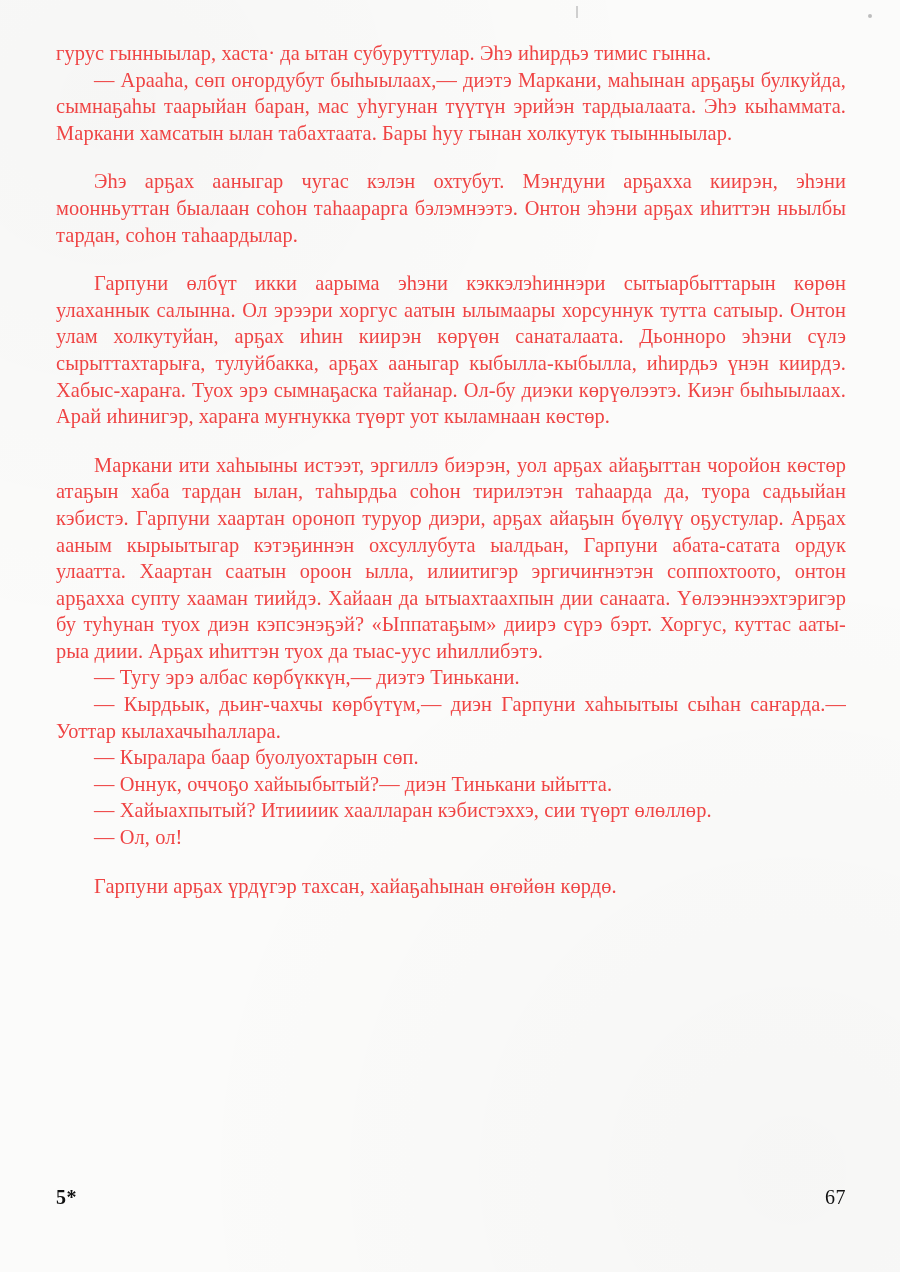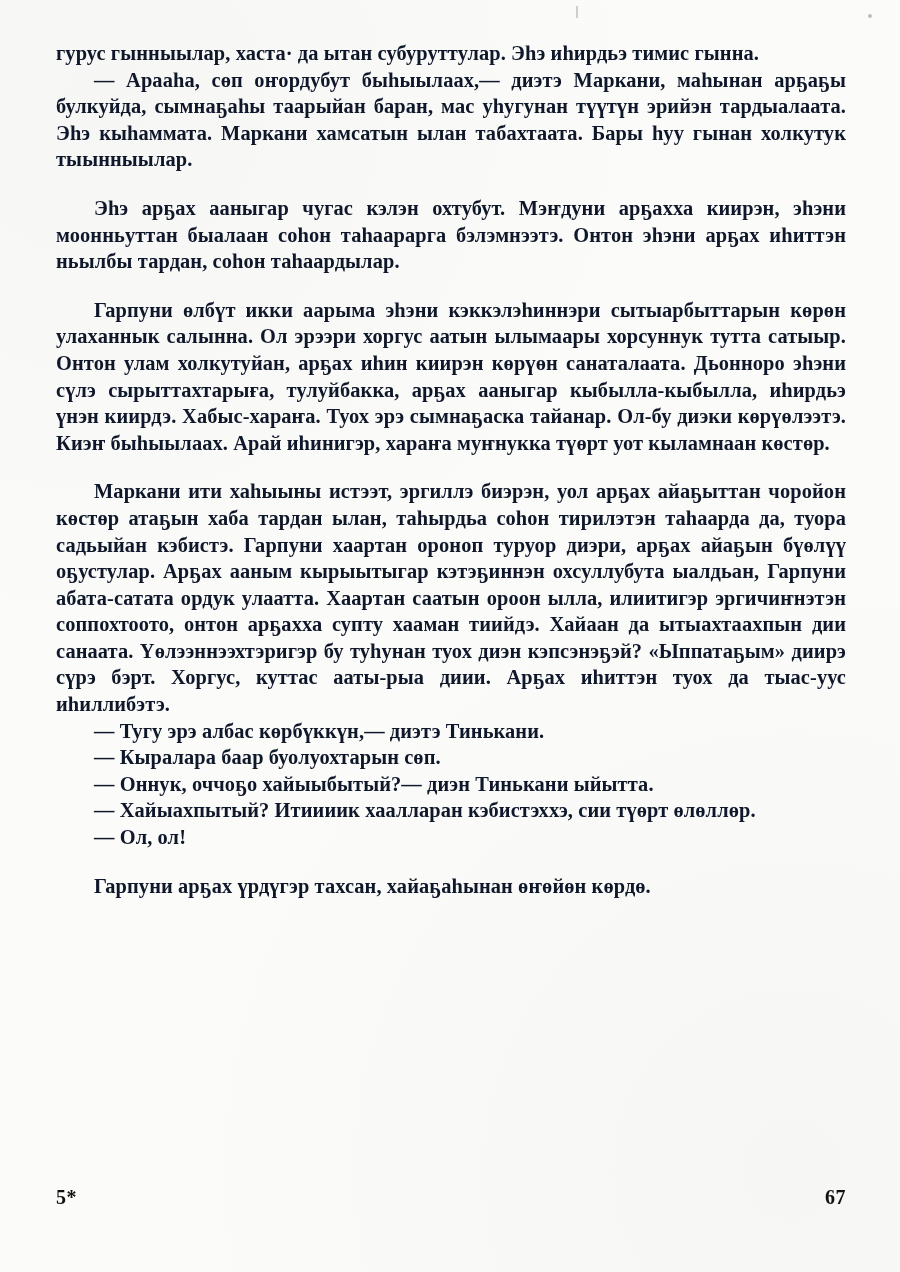--- a/index.html
+++ b/index.html
@@ -37,22 +37,22 @@
     top: 40px;
     width: 790px;
   }
   .para {
     margin: 0;
     font-size: 20.4px;
     line-height: 26.6px;
     text-align: justify;
     text-justify: inter-word;
     letter-spacing: 0.1px;
-    color: #0f172a;
-    font-weight: 700;
+    color: #ef4444;
+    font-weight: 400;
   }
   .para.indent {
     text-indent: 38px;
     margin-top: 22px;
   }
   .para.dash {
     text-indent: 38px;
   }
   .footer {
     position: absolute;
@@ -63,21 +63,21 @@
     justify-content: space-between;
     align-items: baseline;
     font-size: 20px;
     color: #111;
   }
   .footer-left {
     font-weight: 700;
     letter-spacing: 0.5px;
   }
   .footer-right {
-    font-weight: 700;
+    font-weight: 400;
     letter-spacing: 0.5px;
   }
   .edge-mark {
     position: absolute;
     background: #cfcfcf;
   }
   .mark-top {
     left: 576px;
     top: 6px;
     width: 2px;
@@ -100,20 +100,21 @@
   <div class="edge-mark mark-top"></div>
   <div class="edge-mark mark-dot"></div>
 
   <div class="text-column">
     <p class="para">гурус гынныылар, хаста· да ытан субуруттулар. Эһэ иһирдьэ тимис гынна.</p>
     <p class="para dash">— Арааһа, сөп оҥордубут быһыылаах,— диэтэ Маркани, маһынан арҕаҕы булкуйда, сымнаҕаһы таарыйан баран, мас уһугунан түүтүн эрийэн тардыалаата. Эһэ кыһаммата. Маркани хамсатын ылан табахтаата. Бары һуу гынан холкутук тыынныылар.</p>
     <p class="para indent">Эһэ арҕах ааныгар чугас кэлэн охтубут. Мэҥдуни арҕахха киирэн, эһэни моонньуттан быалаан соһон таһаарарга бэлэмнээтэ. Онтон эһэни арҕах иһиттэн ньылбы тардан, соһон таһаардылар.</p>
     <p class="para indent">Гарпуни өлбүт икки аарыма эһэни кэккэлэһиннэри сытыарбыттарын көрөн улаханнык салынна. Ол эрээри хоргус аатын ылымаары хорсуннук тутта сатыыр. Онтон улам холкутуйан, арҕах иһин киирэн көрүөн санаталаата. Дьонноро эһэни сүлэ сырыттахтарыға, тулуйбакка, арҕах ааныгар кыбылла-кыбылла, иһирдьэ үнэн киирдэ. Хабыс-хараҥа. Туох эрэ сымнаҕаска тайанар. Ол-бу диэки көрүөлээтэ. Киэҥ быһыылаах. Арай иһинигэр, хараҥа муҥнукка түөрт уот кыламнаан көстөр.</p>
     <p class="para indent">Маркани ити хаһыыны истээт, эргиллэ биэрэн, уол арҕах айаҕыттан чоройон көстөр атаҕын хаба тардан ылан, таһырдьа соһон тирилэтэн таһаарда да, туора садьыйан кэбистэ. Гарпуни хаартан ороноп туруор диэри, арҕах айаҕын бүөлүү оҕустулар. Арҕах ааным кырыытыгар кэтэҕиннэн охсуллубута ыалдьан, Гарпуни абата-сатата ордук улаатта. Хаартан саатын ороон ылла, илиитигэр эргичиҥнэтэн соппохтоото, онтон арҕахха супту хааман тиийдэ. Хайаан да ытыахтаахпын дии санаата. Үөлээннээхтэригэр бу туһунан туох диэн кэпсэнэҕэй? «Ыппатаҕым» диирэ сүрэ бэрт. Хоргус, куттас ааты-рыа диии. Арҕах иһиттэн туох да тыас-уус иһиллибэтэ.</p>
     <p class="para dash">— Тугу эрэ албас көрбүккүн,— диэтэ Тинькани.</p>
+    <p class="para dash">— Кырдьык, дьиҥ-чахчы көрбүтүм,— диэн Гарпуни хаһыытыы сыһан саҥарда.— Уоттар кылахачыһаллара.</p>
     <p class="para dash">— Кыралара баар буолуохтарын сөп.</p>
     <p class="para dash">— Оннук, оччоҕо хайыыбытый?— диэн Тинькани ыйытта.</p>
     <p class="para dash">— Хайыахпытый? Итиииик хаалларан кэбистэххэ, сии түөрт өлөллөр.</p>
     <p class="para dash">— Ол, ол!</p>
     <p class="para indent">Гарпуни арҕах үрдүгэр тахсан, хайаҕаһынан өҥөйөн көрдө.</p>
   </div>
 
   <div class="footer">
     <span class="footer-left">5*</span>
     <span class="footer-right">67</span>

